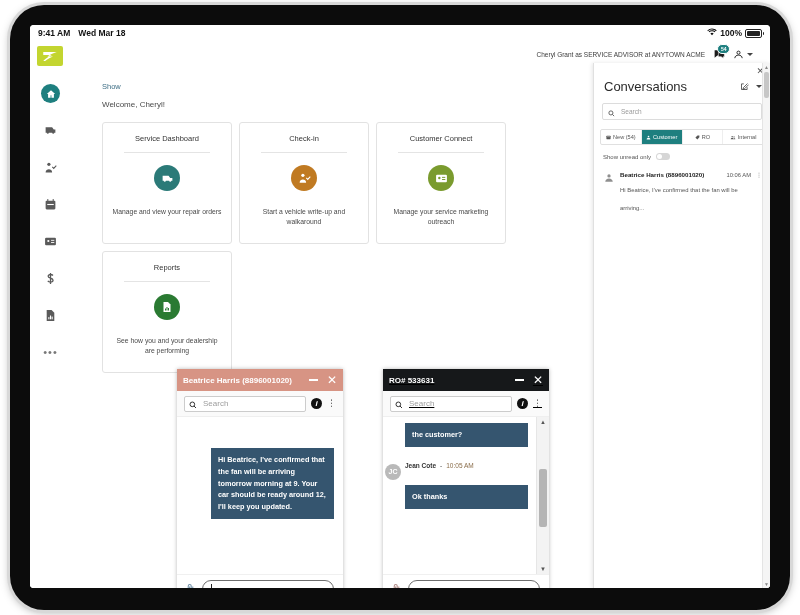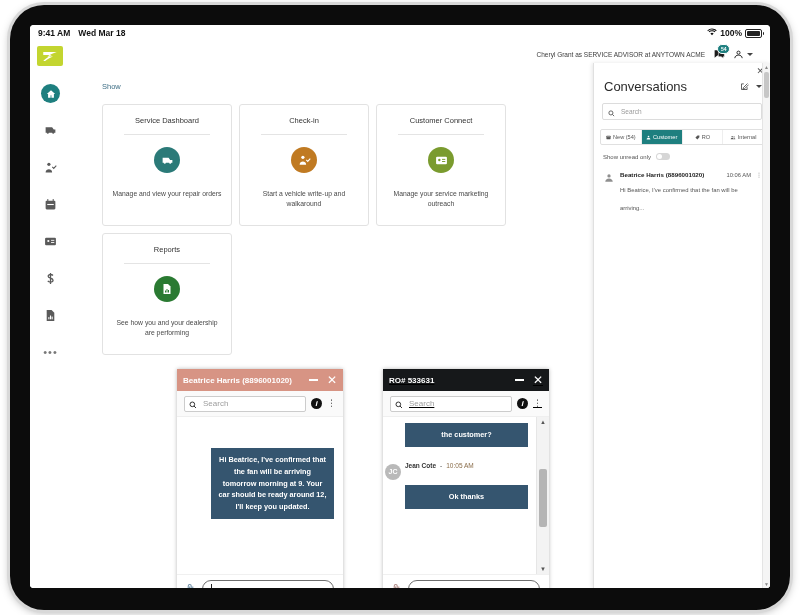--- a/index.html
+++ b/index.html
@@ -151,21 +151,21 @@
   }
   .chat-search .box input{
     border:0;outline:0;width:100%;font-size:8px;color:#333;background:transparent;
     font-family:"Liberation Sans", sans-serif;
   }
   .chat-search .box input::placeholder{color:#9d9d9d;}
   .infoico{width:11px;height:11px;border-radius:50%;background:#111;color:#fff;font-size:8px;
     font-weight:bold;display:flex;align-items:center;justify-content:center;font-style:italic;cursor:pointer;}
   .kebab{color:#333;font-size:9px;line-height:1;cursor:pointer;}
   .chat-body{position:absolute;left:0;right:0;top:48px;bottom:28px;overflow:hidden;}
-  .bub{max-width:123px;font-size:7.3px;line-height:1.62;padding:6px 7px;box-sizing:border-box;text-align:center;}
+  .bub{max-width:123px;font-size:7.3px;line-height:1.62;padding:6px 7px;box-sizing:border-box;}
   .bub.out{background:#35556f;color:#fff;margin-left:auto;margin-right:9px;font-weight:bold;}
   .bub.in{background:#fff;color:#2b2b2b;border:1px solid #a7a7a7;margin-left:9px;}
   .sender{font-size:6.5px;color:#333;display:flex;align-items:center;gap:4px;margin:0 0 3px 9px;}
   .sender b{font-weight:bold;}
   .sender .tm{color:#8a6d4a;}
   .avatar{
     position:absolute;width:16px;height:16px;border-radius:50%;background:#b9b9b9;color:#fff;
     font-size:7px;font-weight:bold;display:flex;align-items:center;justify-content:center;
   }
   .chat-foot{
@@ -292,20 +292,21 @@
         <svg width="11" height="11" viewBox="0 0 24 24" fill="none" stroke="#1b1b1b" stroke-width="2">
               <circle cx="12" cy="8" r="3.4"></circle>
               <path d="M4 20c0-4.2 3.6-6.6 8-6.6s8 2.4 8 6.6"></path>
             </svg>
         <span class="caret"></span>
       </span>
     </div>
 
     <div id="main">
       <div id="breadcrumb">Show</div>
+      <div id="welcome">Welcome, Cheryl!</div>
       <div id="cards">
 
         <div class="card">
           <div class="card-title">Service Dashboard</div>
           <div class="card-rule"></div>
           <div class="card-ic" style="background:#2b7a78">
             <svg width="13" height="13" viewBox="0 0 24 24" fill="currentColor">
                   <path d="M3 7h11l3 4h4v5h-2a2 2 0 0 1-4 0H9a2 2 0 0 1-4 0H3Z"></path>
                 </svg>
           </div>

